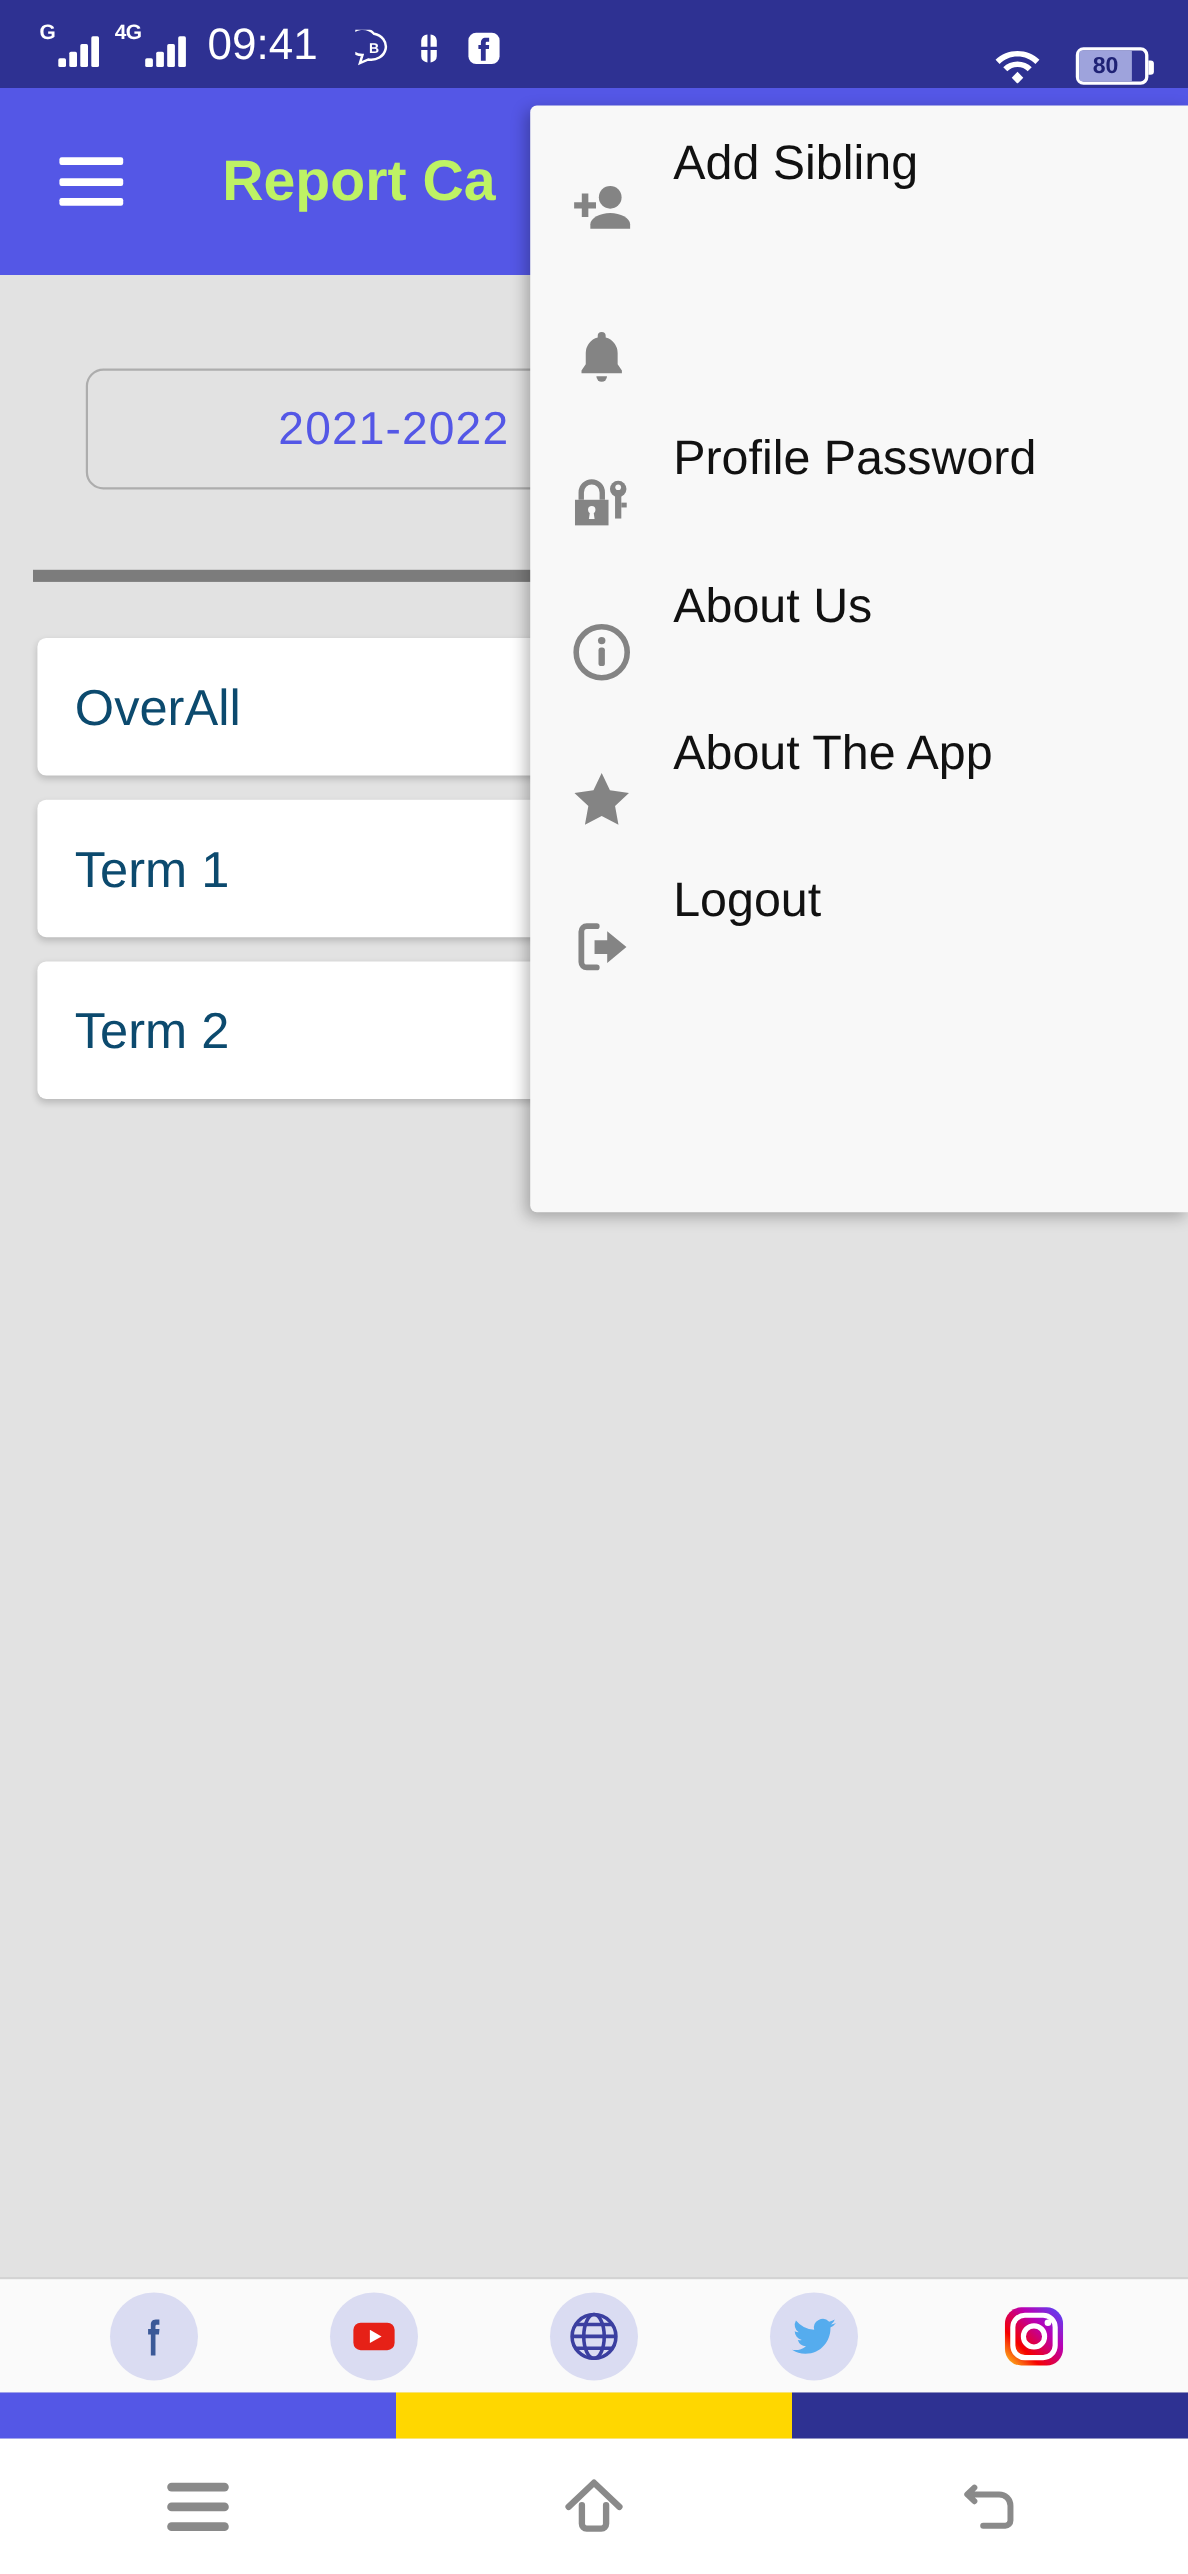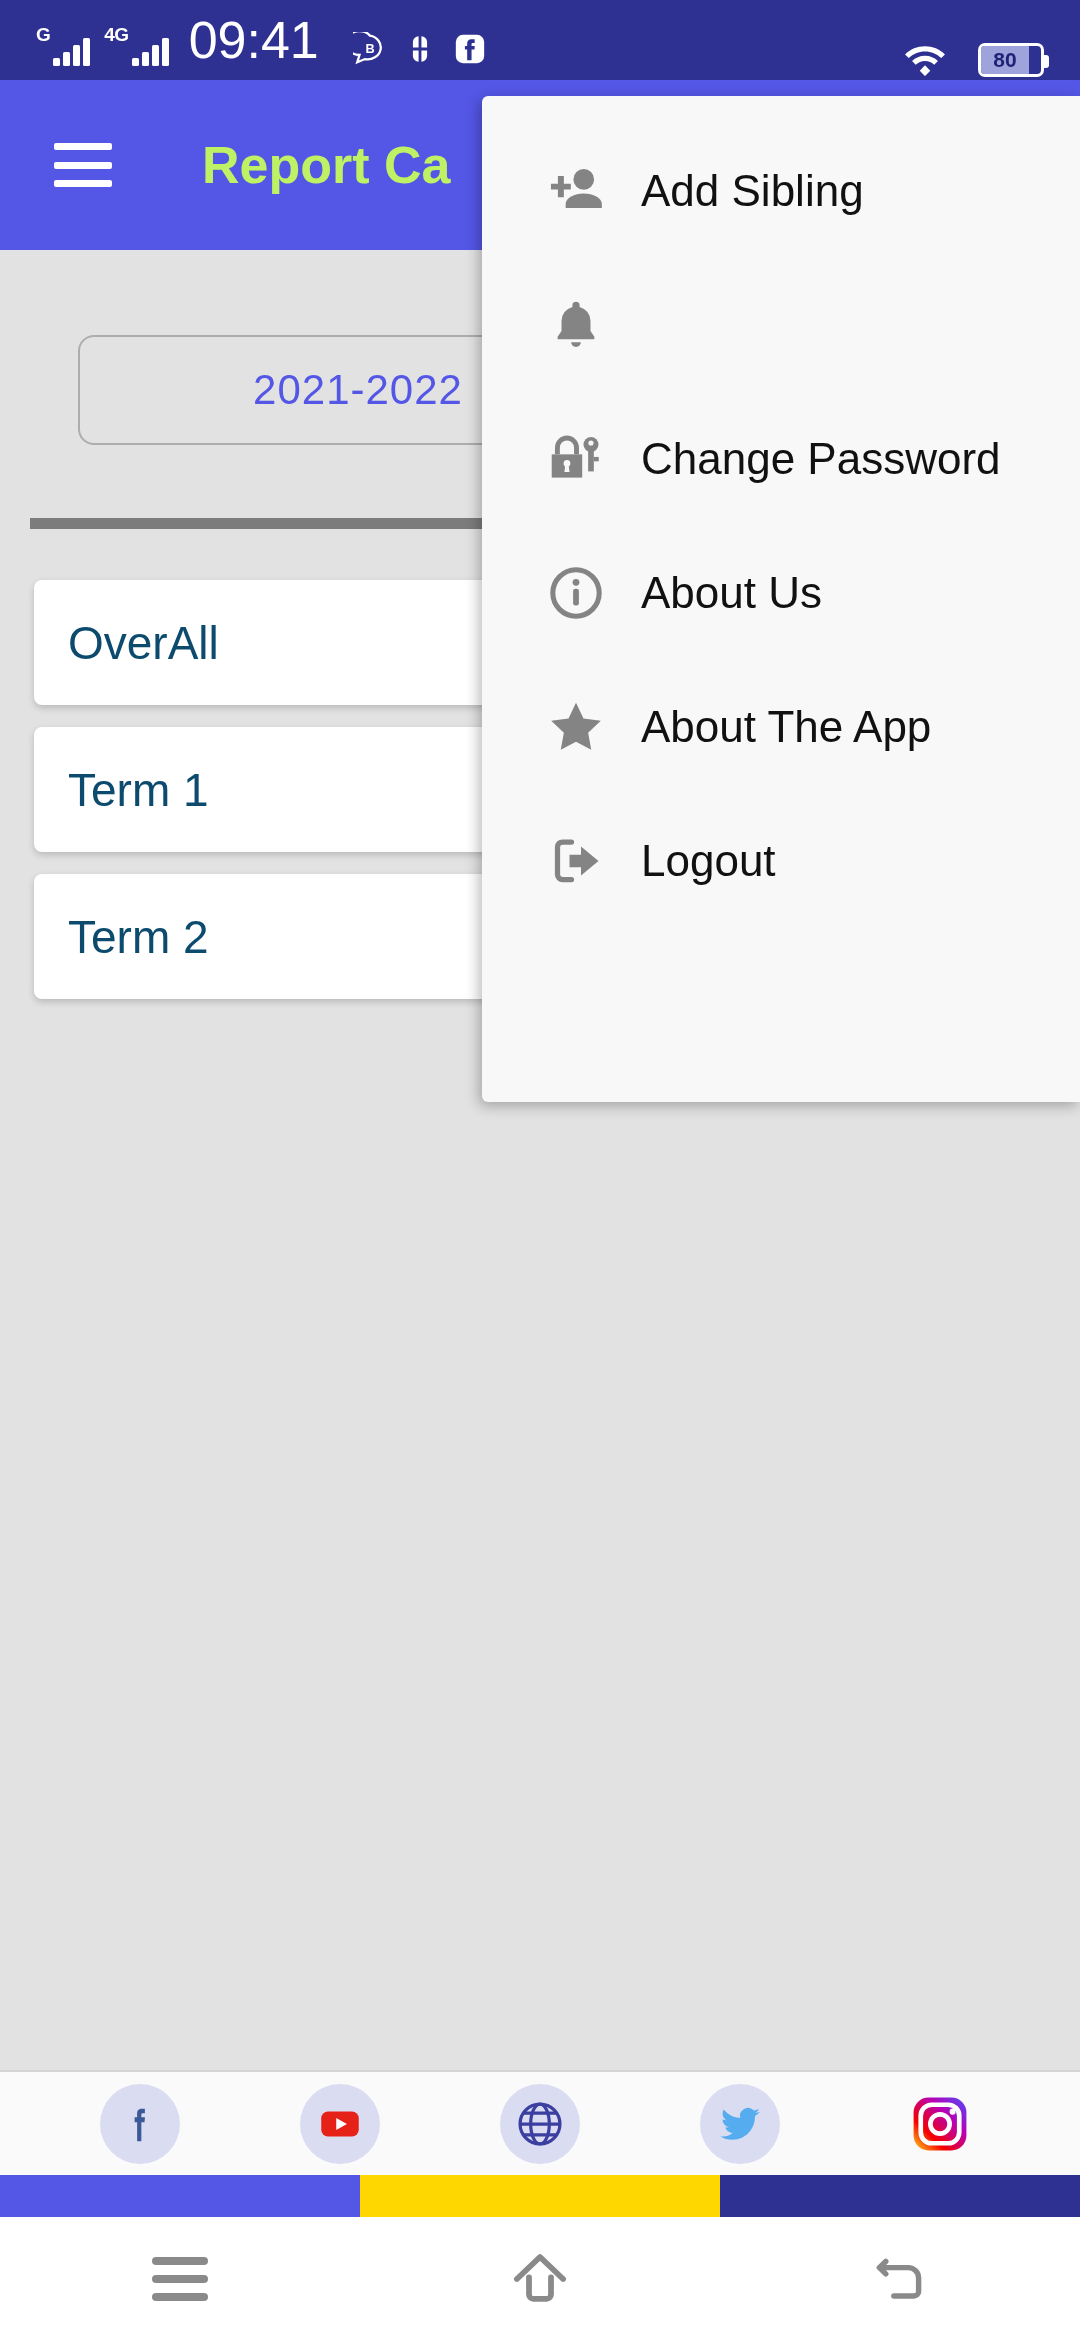--- a/index.html
+++ b/index.html
@@ -21,21 +21,21 @@
   }
   .sb-left{ display:flex; align-items:flex-end; gap:14px; }
   .sig-group{ display:flex; align-items:flex-end; gap:3px; }
   .sig-label{ font-size:19px; font-weight:700; line-height:1; margin-bottom:22px; letter-spacing:-0.5px;}
   .bars{ display:flex; align-items:flex-end; gap:3px; height:30px;}
   .bars i{ display:block; width:7px; background:#fff; border-radius:1.5px; }
   .bars i:nth-child(1){ height:8px; }
   .bars i:nth-child(2){ height:14px; }
   .bars i:nth-child(3){ height:21px; }
   .bars i:nth-child(4){ height:28px; }
-  .sb-time{ font-size:52px; font-weight:500; line-height:1; margin-left:6px; letter-spacing:0px; }
+  .sb-time{ font-size:40px; font-weight:500; line-height:1; margin-left:6px; letter-spacing:0px; }
   .sb-apps{ display:flex; align-items:center; gap:16px; margin-left:20px; }
   .app-ic{ width:34px; height:34px; display:block; }
   .sb-right{ margin-left:auto; display:flex; align-items:center; gap:32px;margin-top:40px; }
   .wifi{ width:42px; height:32px; display:block; }
   .batt{
     width:66px; height:34px; border:3px solid #fff; border-radius:7px;
     position:relative; display:flex; align-items:center;
   }
   .batt::after{
     content:''; position:absolute; right:-8px; top:9px;
@@ -132,22 +132,22 @@
   .menu{
     position:absolute; top:96px; left:482px;
     width:598px; height:1006px;
     background:#F8F8F8;
     border-radius:6px 0 0 6px;
     box-shadow:-3px 4px 14px rgba(0,0,0,0.28);
     padding:28px 0;
     z-index:50;
   }
   .menu-item{
-    height:134px; display:flex; align-items:center;
-    padding-left:57px; cursor:pointer;
+    height:134px; display:flex; 
+    padding-left:28px; cursor:pointer;
   }
   .menu-ic{
     width:74px; display:flex; align-items:center; justify-content:center;
     flex:0 0 74px;
   }
   .menu-label{ font-size:44px; color:#111; margin-left:28px; white-space:nowrap; }
 </style>
 </head>
 <body>
 
@@ -259,21 +259,21 @@
         <path fill="none" stroke="#848484" stroke-width="1.9" d="M4.8 10.2V7.6a3.7 3.7 0 0 1 7.4 0v2.6"></path>
         <rect x="2.6" y="10.2" width="11.8" height="9" fill="#848484"></rect>
         <circle cx="8.5" cy="13.7" r="1.3" fill="#F8F8F8"></circle>
         <path fill="#F8F8F8" d="M7.9 14.2h1.2l.4 2.8H7.5l.4-2.8Z"></path>
         <circle cx="17.8" cy="6.4" r="2.9" fill="#848484"></circle>
         <circle cx="17.8" cy="5.8" r="1" fill="#F8F8F8"></circle>
         <rect x="16.7" y="8.6" width="2.2" height="8.2" fill="#848484"></rect>
         <rect x="18.9" y="11.2" width="1.9" height="1.7" fill="#848484"></rect>
       </svg>
     </span>
-    <span class="menu-label">Change Password</span>
+    <span class="menu-label">Profile Password</span>
   </div>
 
   <div class="menu-item">
     <span class="menu-ic">
       <svg width="58" height="58" viewBox="0 0 24 24">
         <circle cx="12" cy="12" r="9.6" fill="none" stroke="#848484" stroke-width="2.1"></circle>
         <circle cx="12" cy="7.6" r="1.4" fill="#848484"></circle>
         <rect x="10.8" y="10.2" width="2.4" height="7" rx="1" fill="#848484"></rect>
       </svg>
     </span>

